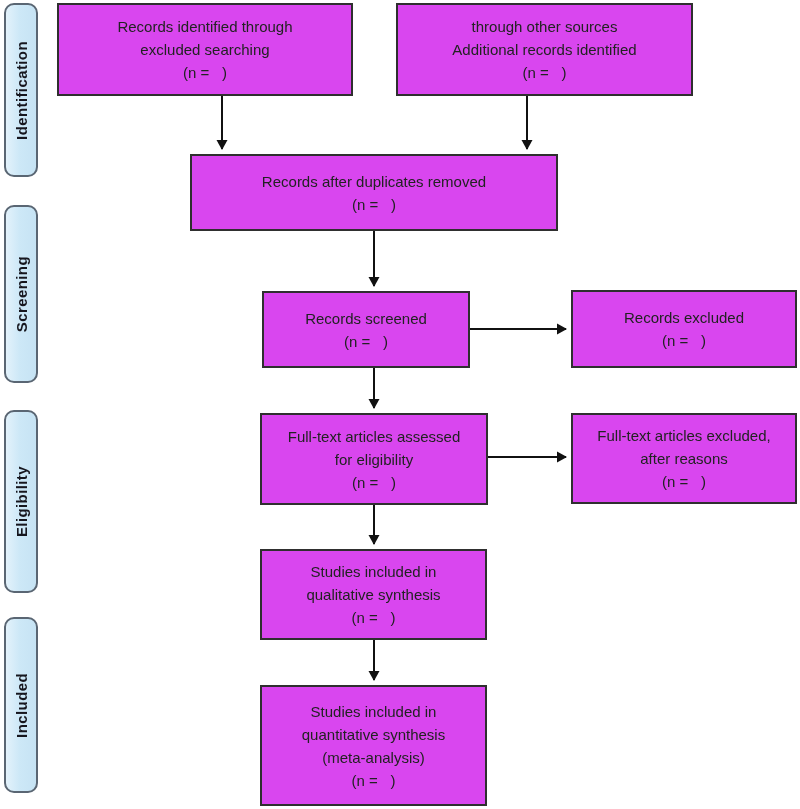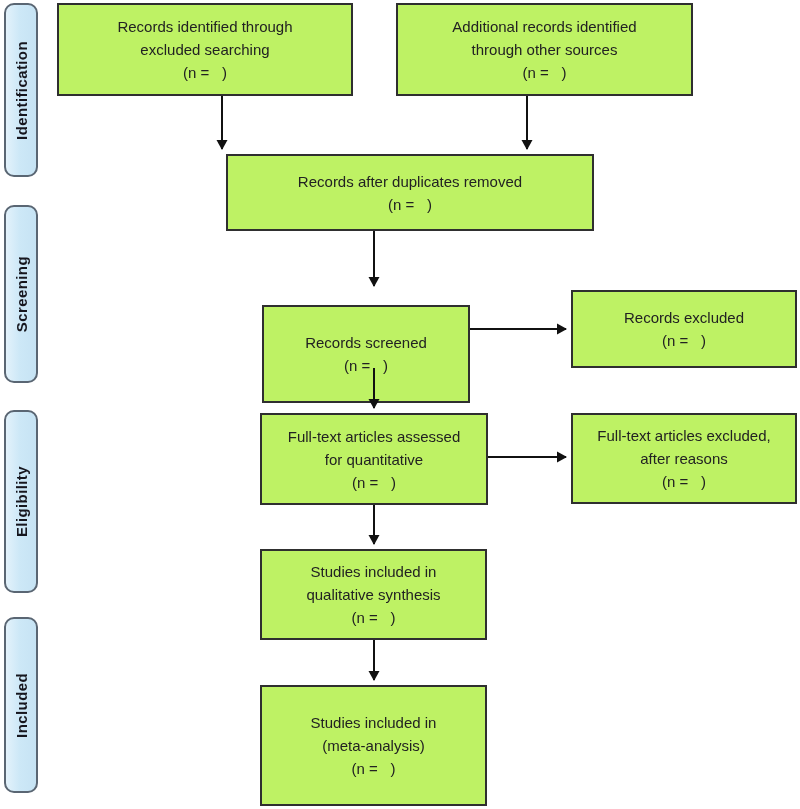--- a/index.html
+++ b/index.html
@@ -38,38 +38,38 @@
   }
   #stage-identification { left: 4px;  top: 3px;   height: 174px; }
   #stage-screening      { left: 4px;  top: 205px; height: 178px; }
   #stage-eligibility    { left: 4px;  top: 410px; height: 183px; }
   #stage-included       { left: 4px;  top: 617px; height: 176px; }
 
   
   .node {
     position: absolute;
     box-sizing: border-box;
-    background: #bef264;
+    background: #d946ef;
     border: 2px solid #2f2f2f;
     display: flex;
     flex-direction: column;
     align-items: center;
     justify-content: center;
     text-align: center;
     font-size: 15px;
     line-height: 23px;
     color: #222222;
     padding: 2px 8px;
   }
   .node .count { white-space: pre; }
 
   #node-identified-db     { left: 57px;  top: 3px;   width: 296px; height: 93px; }
   #node-identified-other  { left: 396px; top: 3px;   width: 297px; height: 93px; }
-  #node-after-duplicates  { left: 190px; top: 154px; width: 368px; height: 77px; margin-left: 36px; }
-  #node-screened          { left: 262px; top: 305px; width: 208px; height: 98px; }
+  #node-after-duplicates  { left: 190px; top: 154px; width: 368px; height: 77px; }
+  #node-screened          { left: 262px; top: 291px; width: 208px; height: 77px; }
   #node-excluded          { left: 571px; top: 290px; width: 226px; height: 78px; text-align: right; }
   #node-fulltext-assessed { left: 260px; top: 413px; width: 228px; height: 92px; justify-content: center; }
   #node-fulltext-excluded { left: 571px; top: 413px; width: 226px; height: 91px; text-align: right; }
   #node-qualitative       { left: 260px; top: 549px; width: 227px; height: 91px; }
   #node-quantitative      { left: 260px; top: 685px; width: 227px; height: 121px; }
 
   
   #connectors {
     position: absolute;
     left: 0; top: 0;
@@ -99,60 +99,61 @@
     <span>Included</span>
   </div>
 
   <div class="node" id="node-identified-db">
     <div>Records identified through</div>
     <div>excluded searching</div>
     <div class="count">(n =   )</div>
   </div>
 
   <div class="node" id="node-identified-other">
+    <div>through other sources</div>
     <div>Additional records identified</div>
-    <div>through other sources</div>
     <div class="count">(n =   )</div>
   </div>
 
   <div class="node" id="node-after-duplicates">
     <div>Records after duplicates removed</div>
     <div class="count">(n =   )</div>
   </div>
 
   <div class="node" id="node-screened">
     <div>Records screened</div>
     <div class="count">(n =   )</div>
   </div>
 
   <div class="node" id="node-excluded">
     <div>Records excluded</div>
     <div class="count">(n =   )</div>
   </div>
 
   <div class="node" id="node-fulltext-assessed">
     <div>Full-text articles assessed</div>
-    <div>for quantitative</div>
+    <div>for eligibility</div>
     <div class="count">(n =   )</div>
   </div>
 
   <div class="node" id="node-fulltext-excluded">
     <div>Full-text articles excluded,</div>
     <div>after reasons</div>
     <div class="count">(n =   )</div>
   </div>
 
   <div class="node" id="node-qualitative">
     <div>Studies included in</div>
     <div>qualitative synthesis</div>
     <div class="count">(n =   )</div>
   </div>
 
   <div class="node" id="node-quantitative">
     <div>Studies included in</div>
+    <div>quantitative synthesis</div>
     <div>(meta-analysis)</div>
     <div class="count">(n =   )</div>
   </div>
 
   <svg id="connectors" viewBox="0 0 800 809" xmlns="http://www.w3.org/2000/svg">
     <defs>
       <marker id="ah" markerUnits="userSpaceOnUse" markerWidth="11" markerHeight="12" refX="9" refY="6" orient="auto">
         <path d="M0,0.5 L10,6 L0,11.5 z" fill="#111111"></path>
       </marker>
     </defs>

